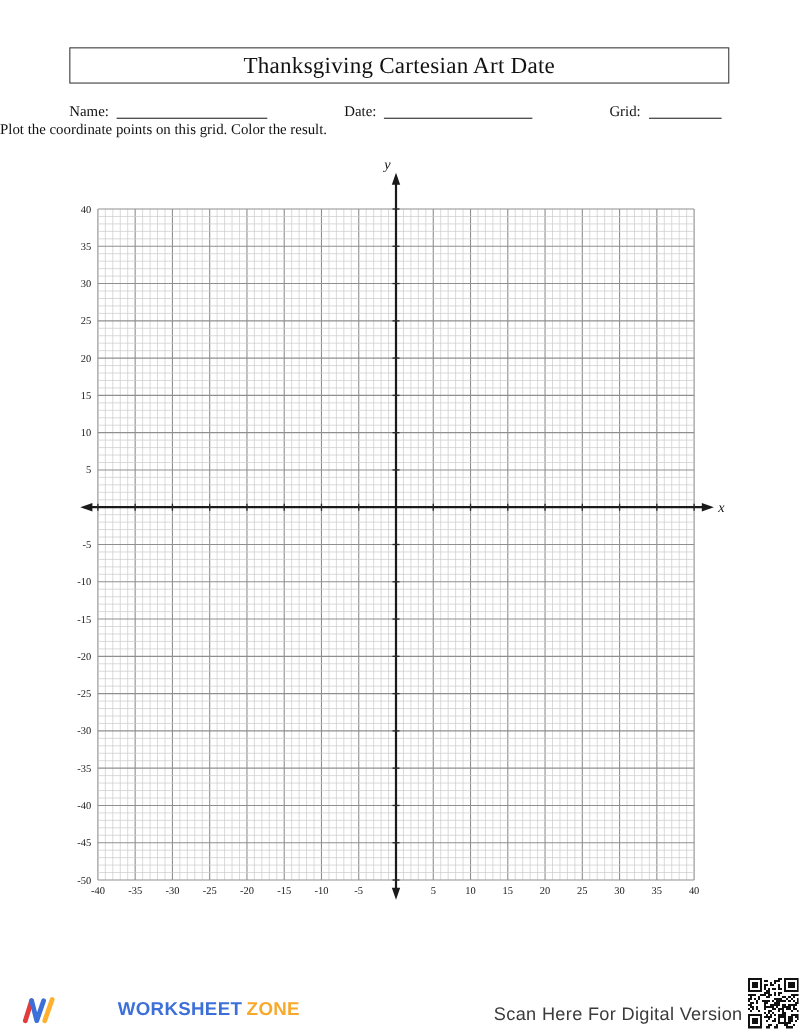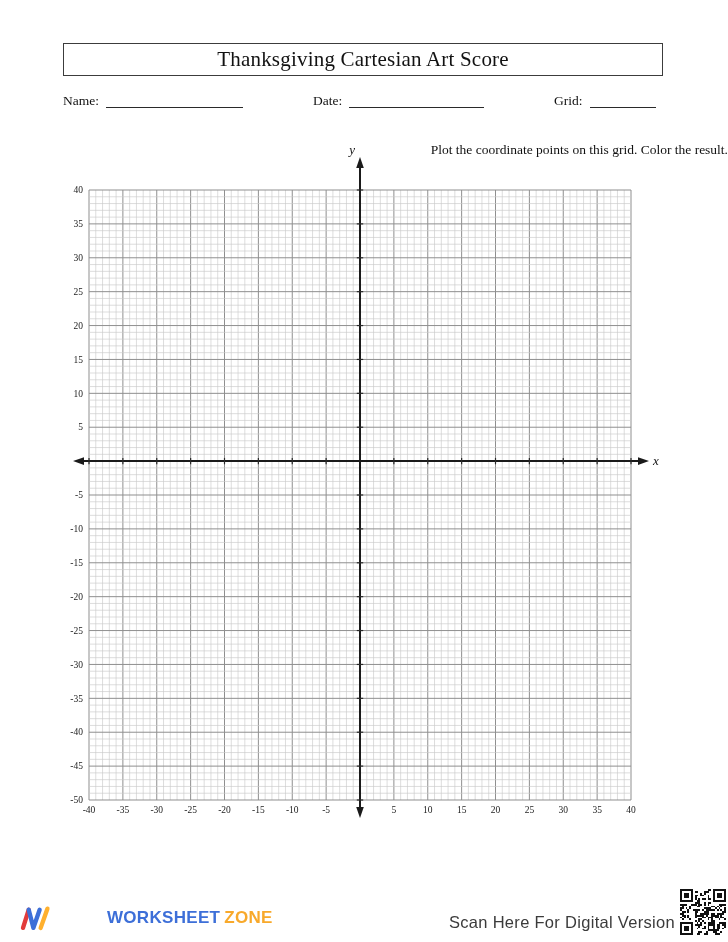--- a/index.html
+++ b/index.html
@@ -14,21 +14,21 @@
   
   .field{position:absolute;top:93px;font-size:13.5px;color:#111;white-space:nowrap;}
   .field-name{left:63px;}
   .field-date{left:313px;}
   .field-score{left:554px;}
   .blank{display:inline-block;border-bottom:1.5px solid #2a2a2a;height:14px;vertical-align:-3px;margin-left:7px;}
   .blank-name{width:137px;}
   .blank-date{width:135px;}
   .blank-score{width:66px;}
 
-  .instruction{position:absolute;left:0;right:0;top:142px;text-align:right;
+  .instruction{position:absolute;left:0;right:0;top:110px;text-align:left;
                font-size:13.5px;color:#111;}
 
   
   #graph-svg{position:absolute;left:0;top:0;width:728px;height:942px;pointer-events:none;}
   .ticklabel{font-family:"Liberation Serif",serif;font-size:9.5px;fill:#222;}
   .axisletter{font-family:"Liberation Serif",serif;font-style:italic;font-size:13px;fill:#111;}
 
   
   .logo{position:absolute;left:20px;top:904px;display:flex;align-items:center;
         font-family:"Liberation Sans",sans-serif;gap:48px;}
@@ -38,21 +38,21 @@
   .scan-text{position:absolute;right:53px;top:913px;font-family:"Liberation Sans",sans-serif;
              font-size:16.5px;color:#3b3b3b;letter-spacing:.3px;text-align:right;}
   #qr-svg{position:absolute;right:2px;top:889px;width:46px;height:46px;}
 </style>
 </head>
 <body>
 
 <div class="page">
 
   <div class="title-box">
-    <div class="title">Thanksgiving Cartesian Art Score</div>
+    <div class="title">Thanksgiving Cartesian Art Date</div>
   </div>
 
   <div class="field field-name">
     <span>Name:</span><span class="blank blank-name"></span>
   </div>
   <div class="field field-date">
     <span>Date:</span><span class="blank blank-date"></span>
   </div>
   <div class="field field-score">
     <span>Grid:</span><span class="blank blank-score"></span>

